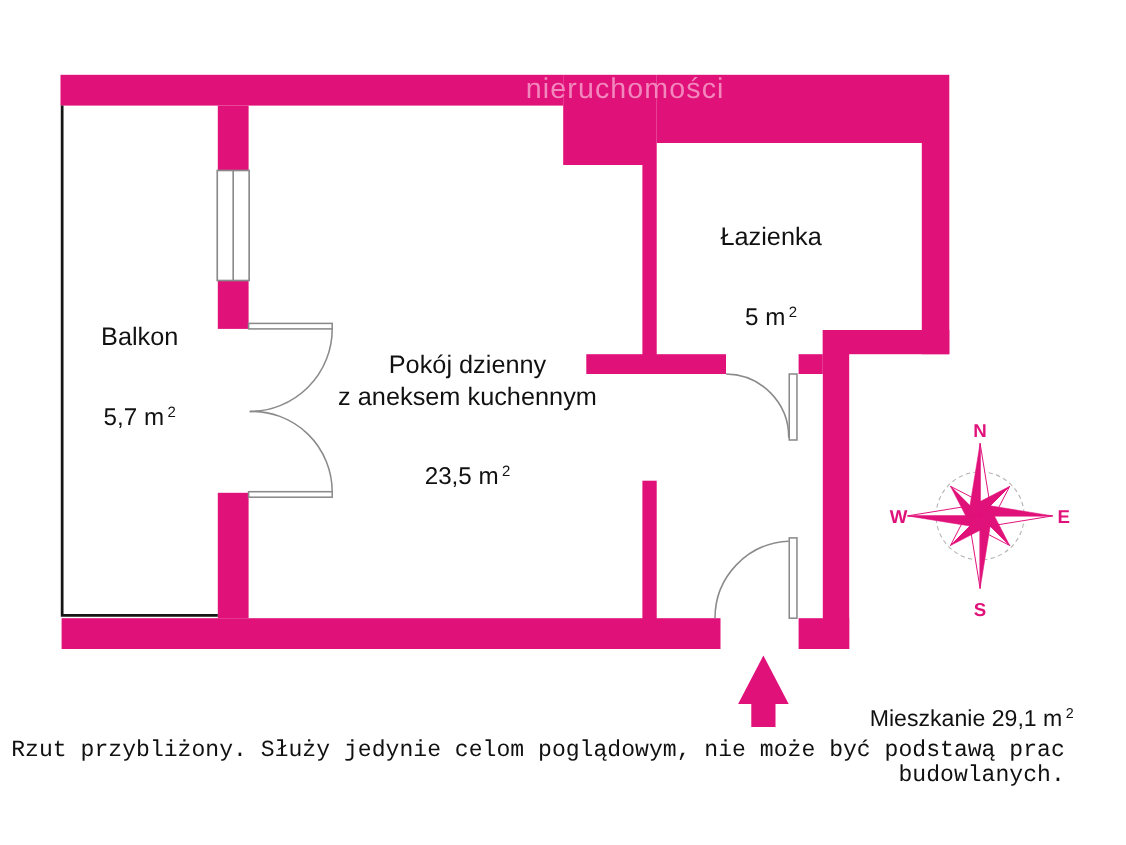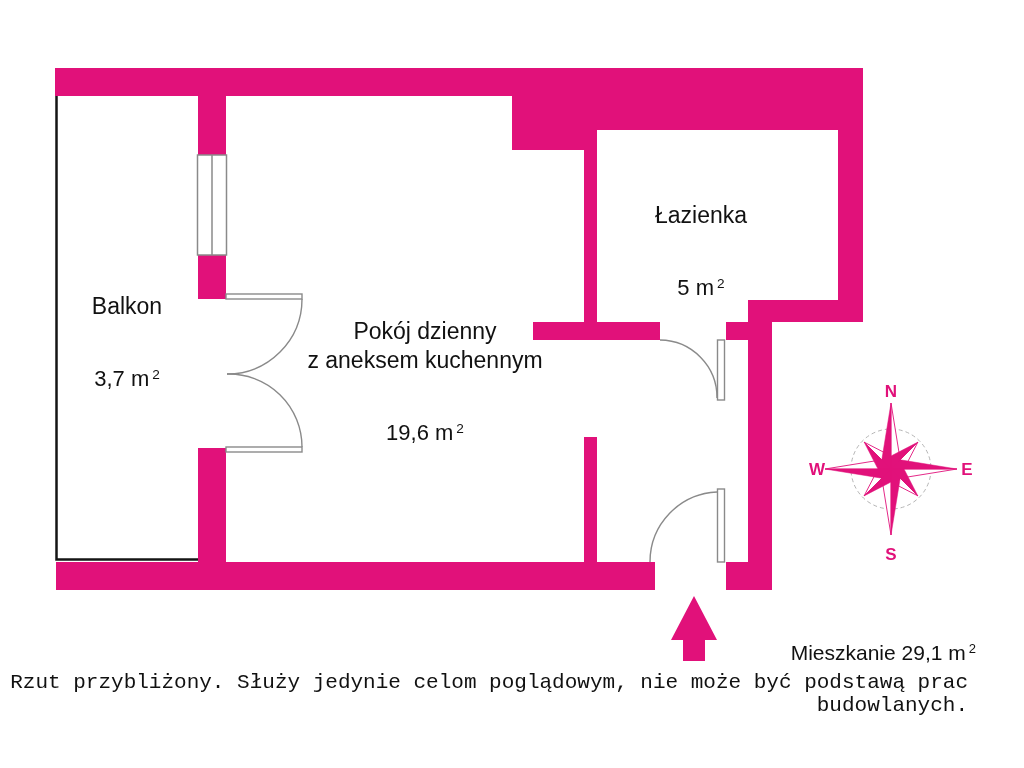--- a/index.html
+++ b/index.html
@@ -101,30 +101,31 @@
         <polygon points="60.1,124.9 87,111 87,98"></polygon>
         <polygon points="60.1,71.1 74,98 87,98"></polygon>
       </g>
       <text x="87" y="26" text-anchor="middle" class="compass-label">N</text>
       <text x="163" y="104" text-anchor="middle" class="compass-label">E</text>
       <text x="87" y="189" text-anchor="middle" class="compass-label">S</text>
       <text x="13" y="104" text-anchor="middle" class="compass-label">W</text>
     </g>
   </svg>
 
+  <div class="watermark">nieruchomości</div>
 
   <div class="label" style="left:57px;top:292px;width:140px">
     <div class="room-name">Balkon</div>
-    <div class="room-area"><span>3,7</span> <span>m</span><sup>2</sup></div>
+    <div class="room-area"><span>5,7</span> <span>m</span><sup>2</sup></div>
   </div>
 
   <div class="label" style="left:288px;top:317px;width:274px">
     <div class="room-name">Pokój dzienny</div>
     <div class="room-name">z aneksem kuchennym</div>
-    <div class="room-area"><span>19,6</span> <span>m</span><sup>2</sup></div>
+    <div class="room-area"><span>23,5</span> <span>m</span><sup>2</sup></div>
   </div>
 
   <div class="label" style="left:618px;top:201px;width:166px">
     <div class="room-name">Łazienka</div>
     <div class="room-area"><span>5</span> <span>m</span><sup>2</sup></div>
   </div>
 
   <div class="label" style="left:600px;top:419px;width:158px">
   </div>
 

